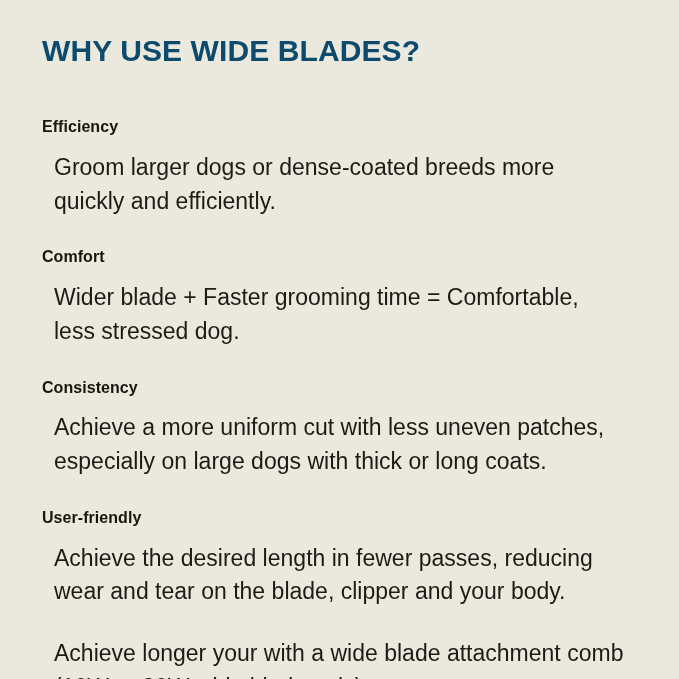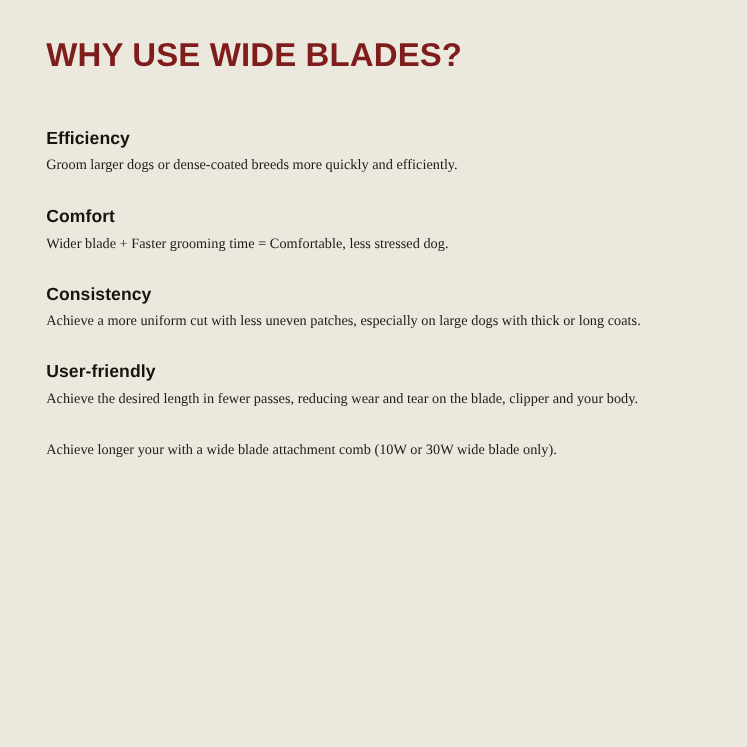--- a/index.html
+++ b/index.html
@@ -18,21 +18,21 @@
     box-sizing: border-box;
     width: 679px;
     height: 679px;
     background: #ebe9dd;
     padding: 34px 42px 0 42px;
   }
   .page-title {
     font-size: 30px;
     font-weight: bold;
     letter-spacing: 0.1px;
-    color: #7f1d1d;
+    color: #0c4a6e;
     margin: 0 0 49px 0;
     line-height: 1.1;
   }
   .section-list {
     display: block;
   }
   .section {
     margin-bottom: 28px;
   }
   .section:last-child {
@@ -40,28 +40,27 @@
   }
   .section-heading {
     font-size: 16px;
     font-weight: bold;
     color: #16160f;
     line-height: 1.42;
     margin: 0 0 1px 0;
     letter-spacing: 0.05px;
   }
   .section-body {
-    font-size: 13px;
+    font-size: 23px;
     font-weight: normal;
     color: #1c1c16;
     line-height: 1.47;
-    margin: 0;
+    margin: 12px;
     max-width: 580px;
     letter-spacing: 0.01px;
-    font-family: Liberation Serif, serif;
   }
 </style>
 </head>
 <body>
 
 <div class="page">
 
   <h1 class="page-title">WHY USE WIDE BLADES?</h1>
 
   <div class="section-list">

